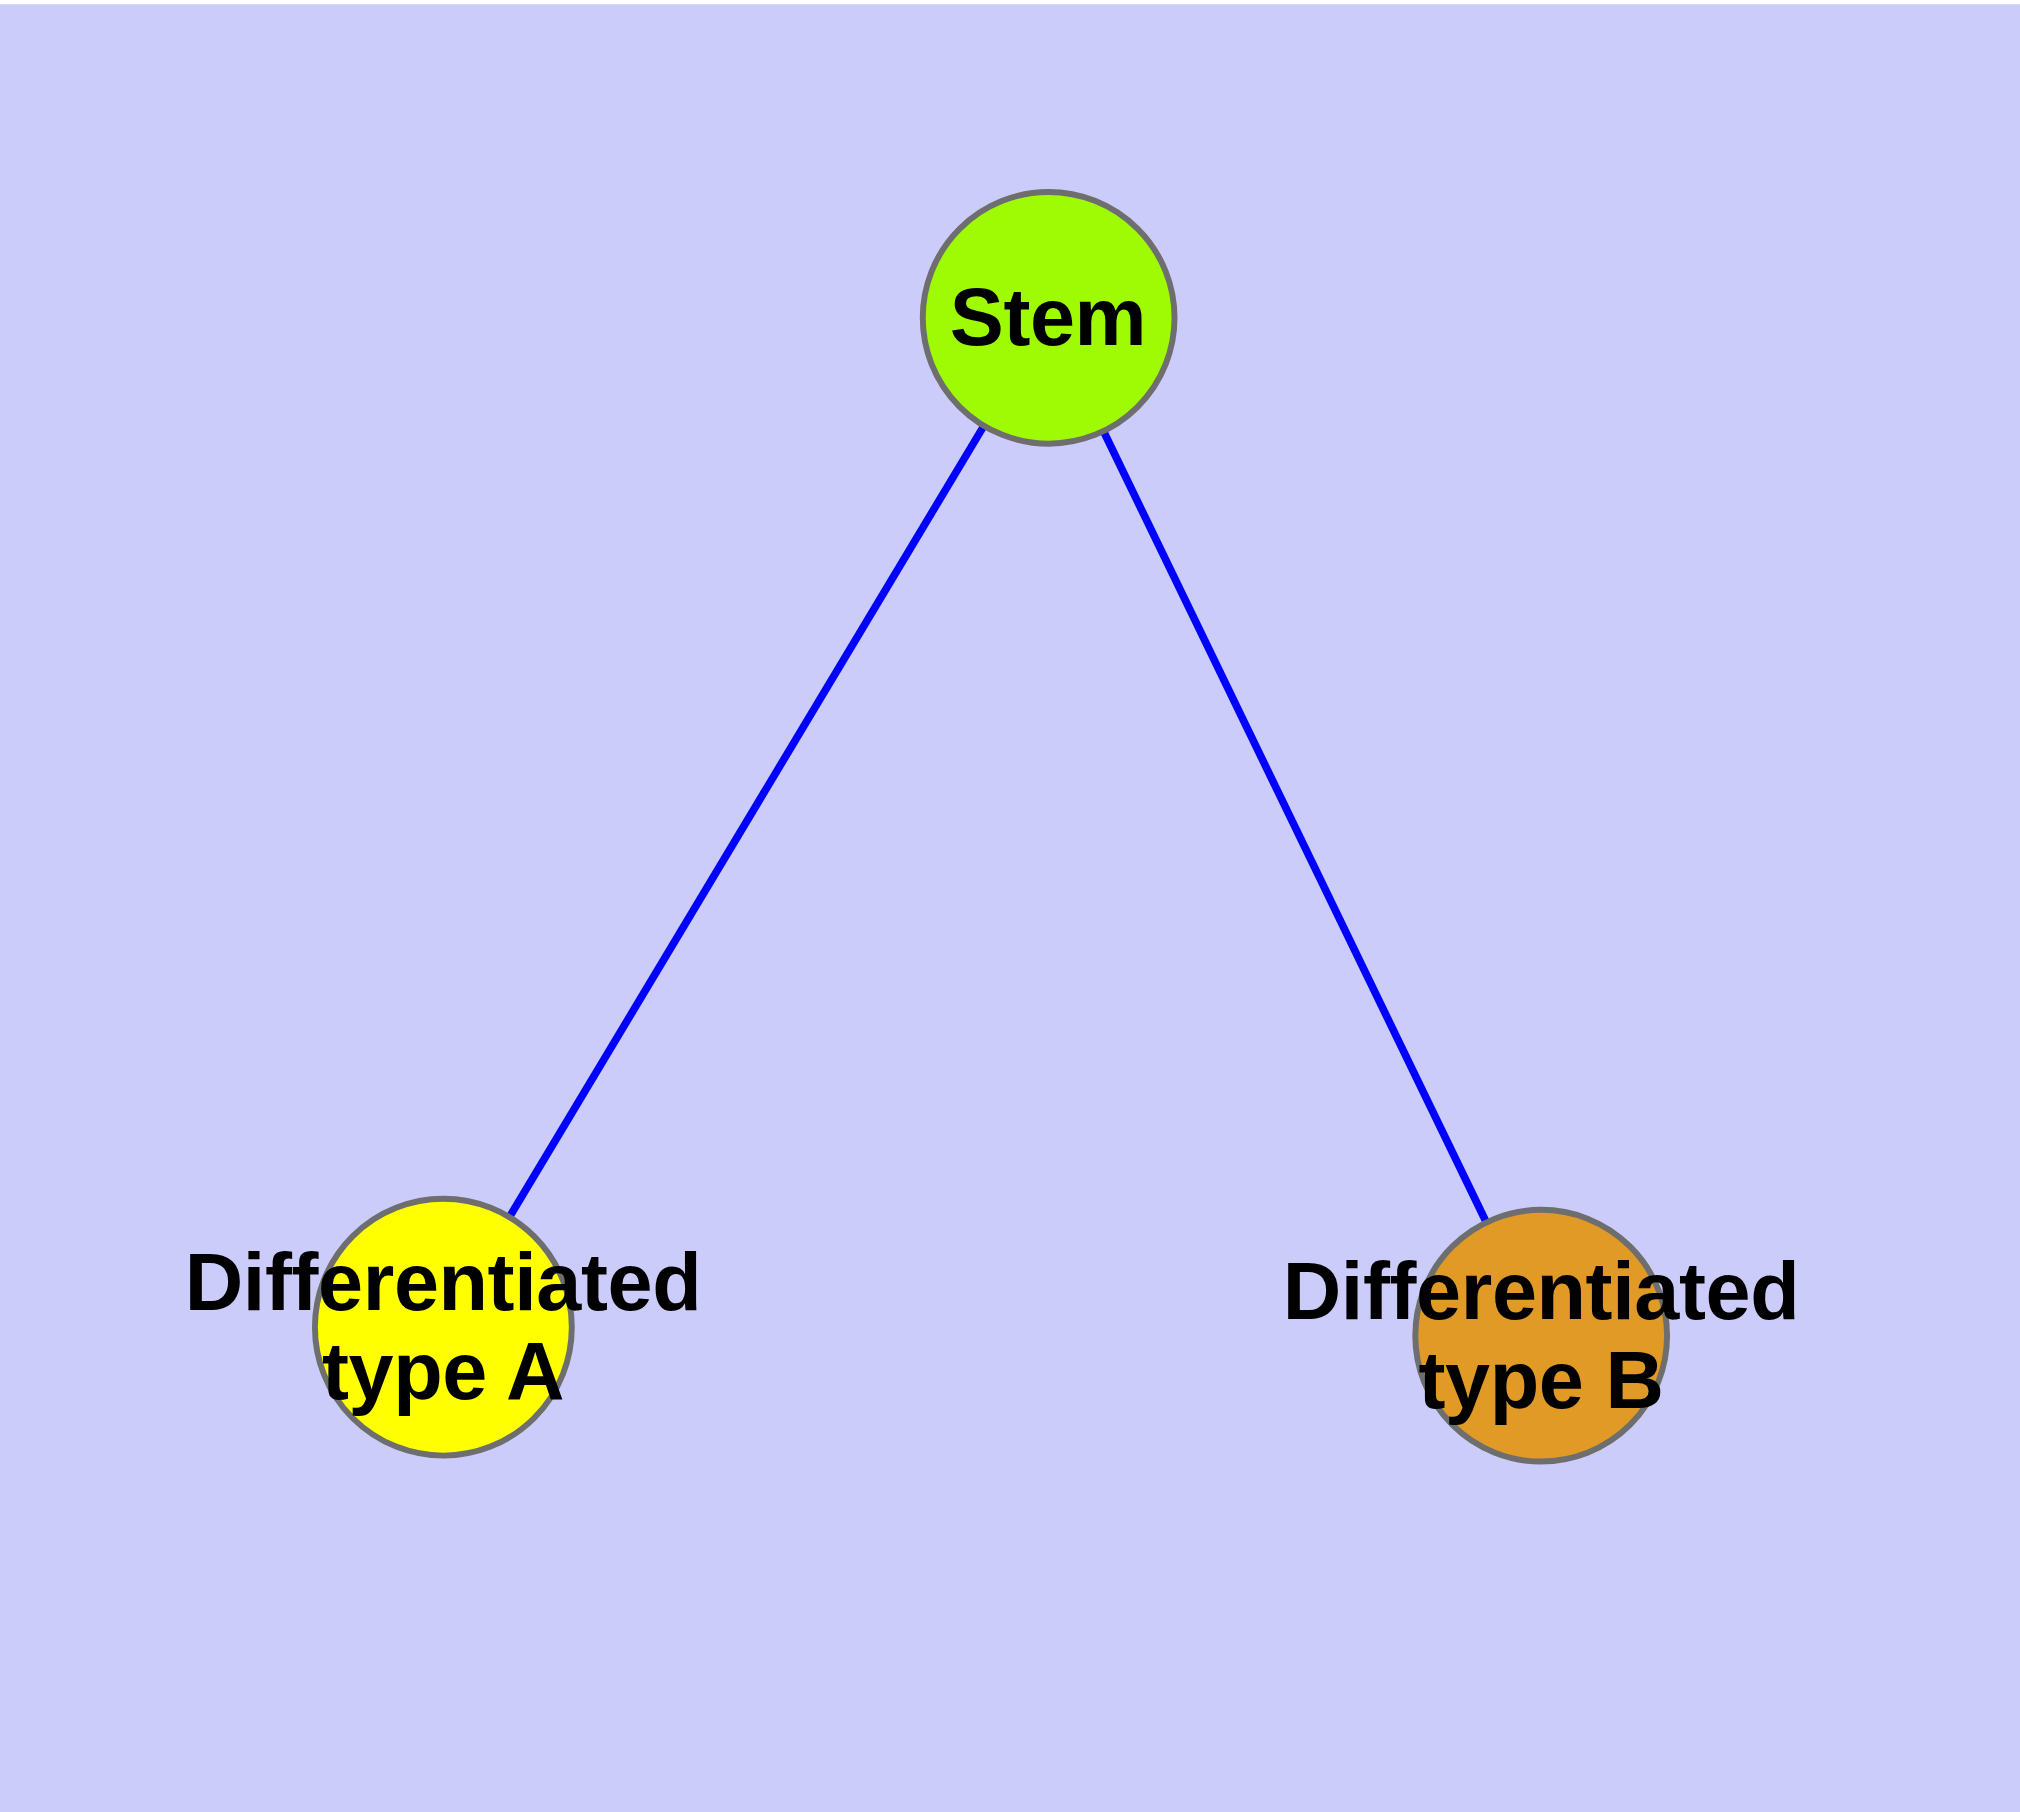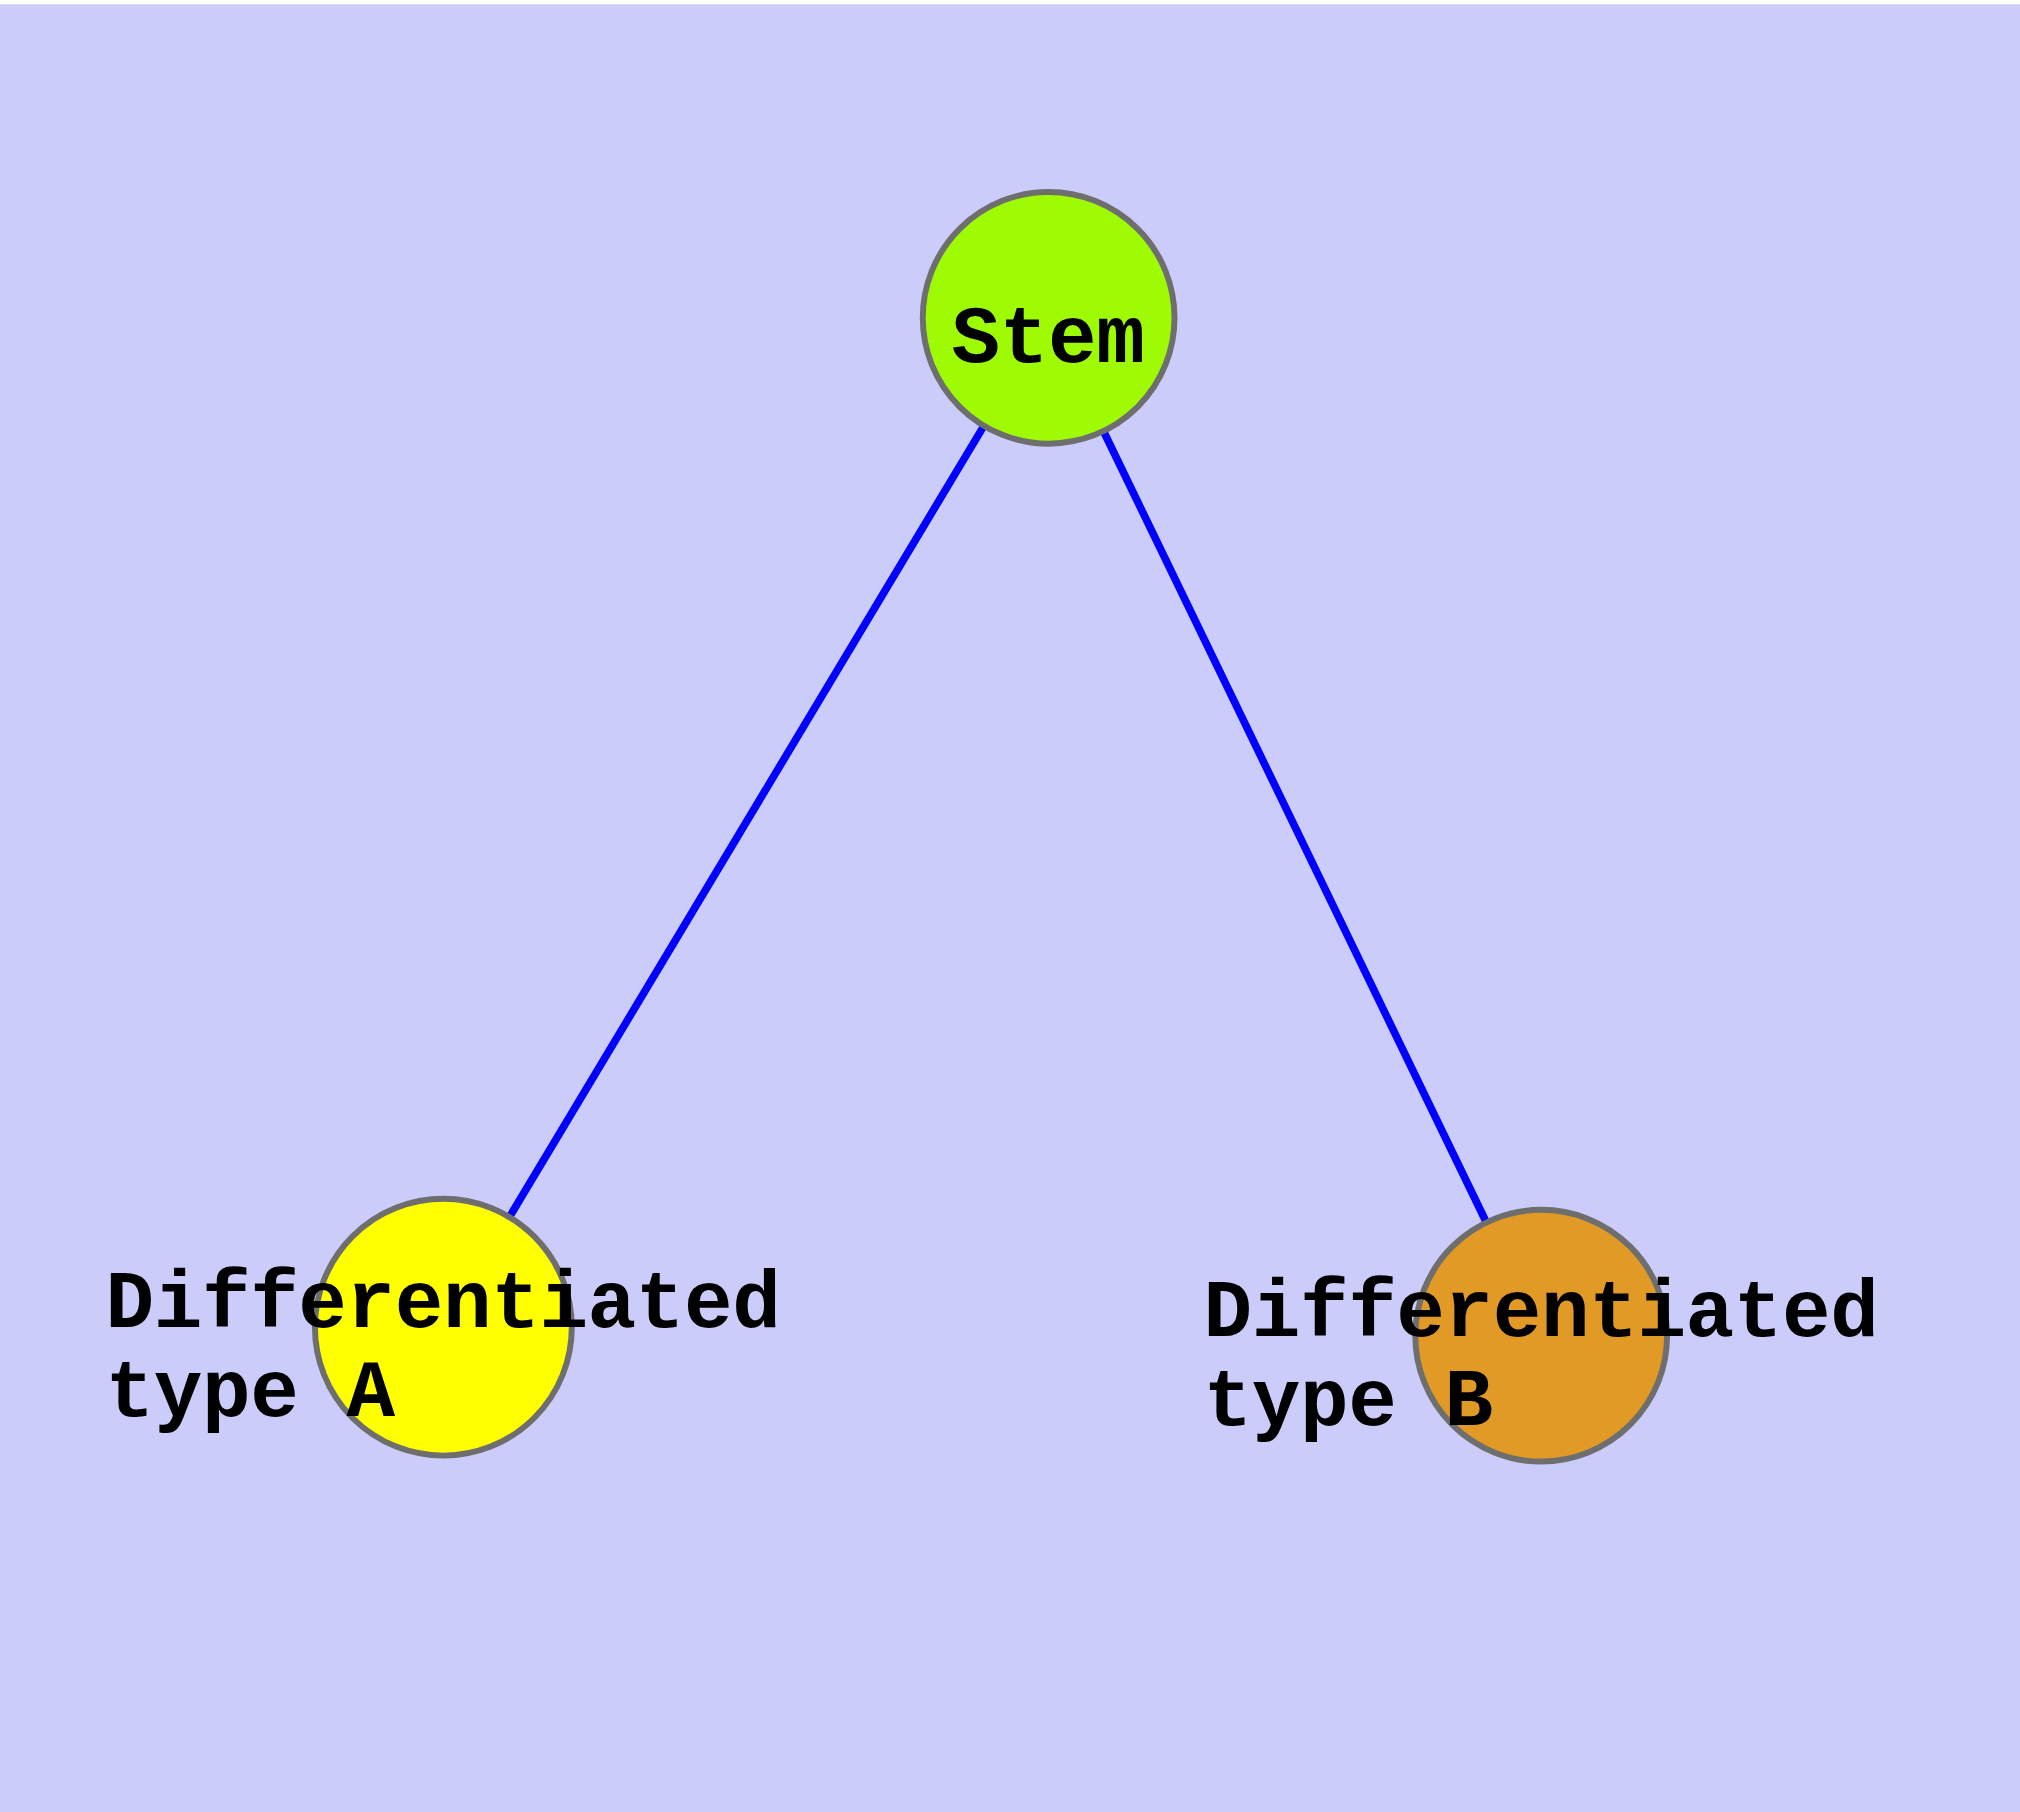--- a/index.html
+++ b/index.html
@@ -24,29 +24,28 @@
     position: absolute;
     left: 0;
     top: 0;
     width: 2021px;
     height: 1812px;
     display: block;
   }
   .node-label {
     position: absolute;
     color: #000000;
-    font-family: Liberation Mono, monospace;
+    font-family: Liberation Sans, sans-serif;
     font-weight: bold;
-    text-align: left;
+    text-align: center;
     white-space: pre;
     line-height: 1.10;
     letter-spacing: -0.4px;
     transform: translate(-50%, -50%);
     pointer-events: none;
-    margin-top: 23px;
   }
 </style>
 </head>
 <body style="width: 2021px; height: 1812px; background: rgb(255, 255, 255);">
 
 <div id="graph-canvas" style="width: 2021px; height: 1812px; background: rgb(255, 255, 255);">
 
   <svg id="graph-svg" viewBox="0 0 2384 2138" preserveAspectRatio="none" style="width: 2021px; height: 1812px;">
 
     <rect id="bg-rect" x="0" y="5" width="2384" height="2133" fill="#ccccfb"></rect>

